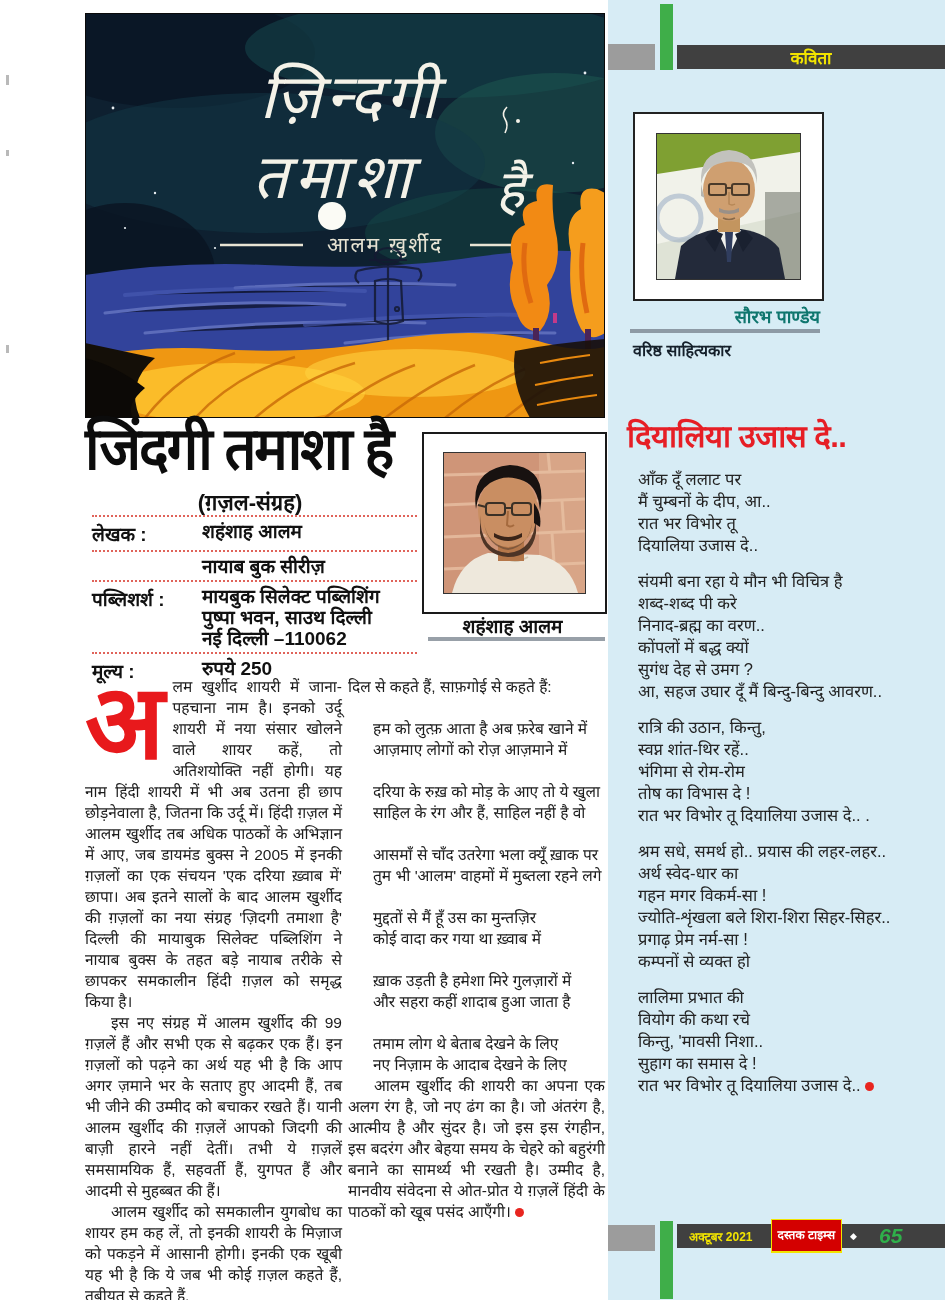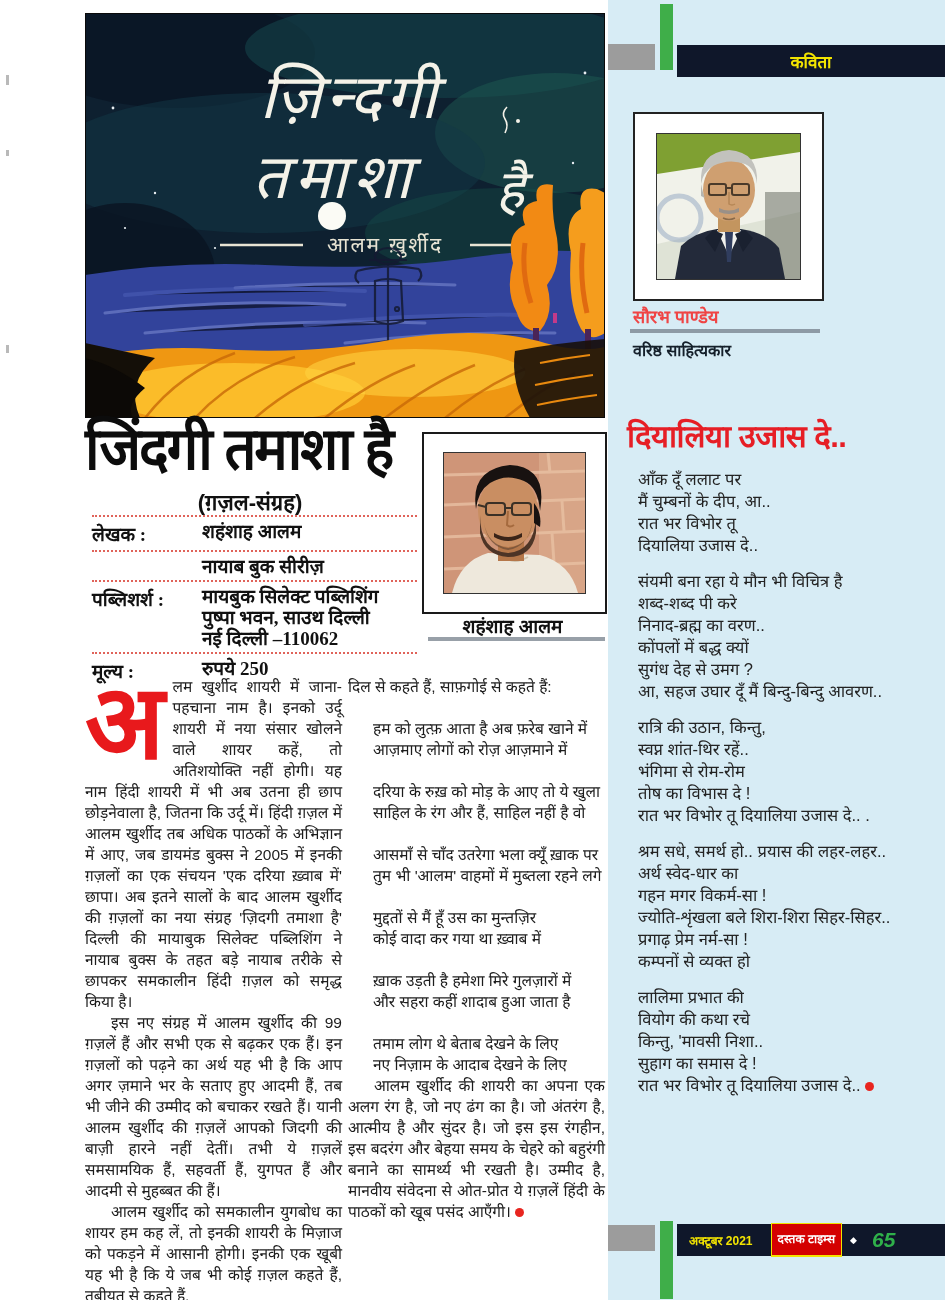--- a/index.html
+++ b/index.html
@@ -8,47 +8,47 @@
     font-family:"Liberation Sans",sans-serif;overflow:hidden;color:#1a1a1a;
   }
   
   .right-panel{position:absolute;left:608px;top:0;width:337px;height:1300px;background:#d7ecf5;}
   .gray-block{position:absolute;left:608px;width:47px;height:26px;background:#9c9c9c;}
   .gray-block.top{top:44px;}
   .gray-block.bottom{top:1225px;}
   .green-bar{position:absolute;left:660px;width:13px;background:#3fae49;}
   .green-bar.top{top:4px;height:66px;}
   .green-bar.bottom{top:1221px;height:78px;}
-  .black-bar{position:absolute;left:677px;width:268px;height:32px;background:#0f172a;display:flex;align-items:center;}
+  .black-bar{position:absolute;left:677px;width:268px;height:24px;background:#404040;display:flex;align-items:center;}
   .black-bar.top{top:45px;justify-content:center;}
   .section-label{color:#f2e400;font-weight:bold;font-size:17px;}
   .black-bar.bottom{top:1224px;justify-content:flex-start;}
   .footer-date{color:#f2e400;font-weight:bold;font-size:12px;margin-left:12px;}
   .footer-logo{background:#d40000;border:1px solid #f2e400;border-bottom:2px solid #f2e400;color:#fff;
     font-weight:bold;font-size:12px;padding:8px 6px;margin-left:18px;line-height:15px;}
   .footer-diamond{color:#ffffff;font-size:9px;margin-left:8px;}
-  .footer-page{color:#2fb04a;font-weight:bold;font-size:21px;margin-left:15px;font-style:italic;}
+  .footer-page{color:#2fb04a;font-weight:bold;font-size:21px;margin-left:22px;font-style:italic;}
   
   .poet-frame{position:absolute;left:633px;top:112px;width:187px;height:185px;background:#ffffff;
     border:2px solid #222;display:flex;align-items:center;justify-content:center;}
   .poet-frame svg{border:1px solid #333;display:block;}
-  .poet-name{position:absolute;left:633px;top:304px;width:187px;text-align:left;font-weight:bold;font-size:18px;color:#ef4444;}
+  .poet-name{position:absolute;left:633px;top:304px;width:187px;text-align:right;font-weight:bold;font-size:18px;color:#0f766e;}
   .poet-rule{position:absolute;left:630px;top:329px;width:190px;height:4px;background:#8d9aa5;}
   .poet-title{position:absolute;left:633px;top:339px;width:187px;font-weight:bold;font-size:16px;color:#15202b;}
   
   .poem-title{position:absolute;left:627px;top:414px;font-size:31px;font-weight:800;color:#e61e25;letter-spacing:-0.5px;}
   .poem{position:absolute;left:638px;top:468px;width:300px;font-size:16.5px;line-height:22px;color:#232323;}
   .stanza{margin:0 0 14px 0;}
   .stanza p{margin:0;}
   
   .cover{position:absolute;left:85px;top:13px;width:508px;height:405px;}
   .review-title{position:absolute;left:85px;top:406px;width:340px;font-size:56px;font-weight:900;color:#0c0c0c;
     letter-spacing:-2px;transform:scaleY(1.05);transform-origin:top left;white-space:nowrap;}
   .review-subtitle{position:absolute;left:85px;top:486px;width:330px;text-align:center;font-size:22px;font-weight:bold;color:#111;}
-  .details{position:absolute;left:92px;top:515px;width:325px;font-size:19px;font-weight:bold;color:#111;font-family:Liberation Serif, serif;}
+  .details{position:absolute;left:92px;top:515px;width:325px;font-size:19px;font-weight:bold;color:#111;}
   .detail-row{display:flex;border-top:2px dotted #e0635a;padding:4px 0 3px 0;}
   .detail-label{width:110px;flex:none;}
   .detail-value{flex:1;line-height:21px;}
   
   .author-frame{position:absolute;left:422px;top:432px;width:181px;height:178px;background:#fff;
     border:2px solid #1a1a1a;display:flex;align-items:center;justify-content:center;}
   .author-frame svg{border:1px solid #333;display:block;}
   .author-caption{position:absolute;left:422px;top:613px;width:181px;text-align:center;font-weight:bold;font-size:19px;color:#111;}
   .author-rule{position:absolute;left:428px;top:637px;width:177px;height:4px;background:#98a0a8;}
   

